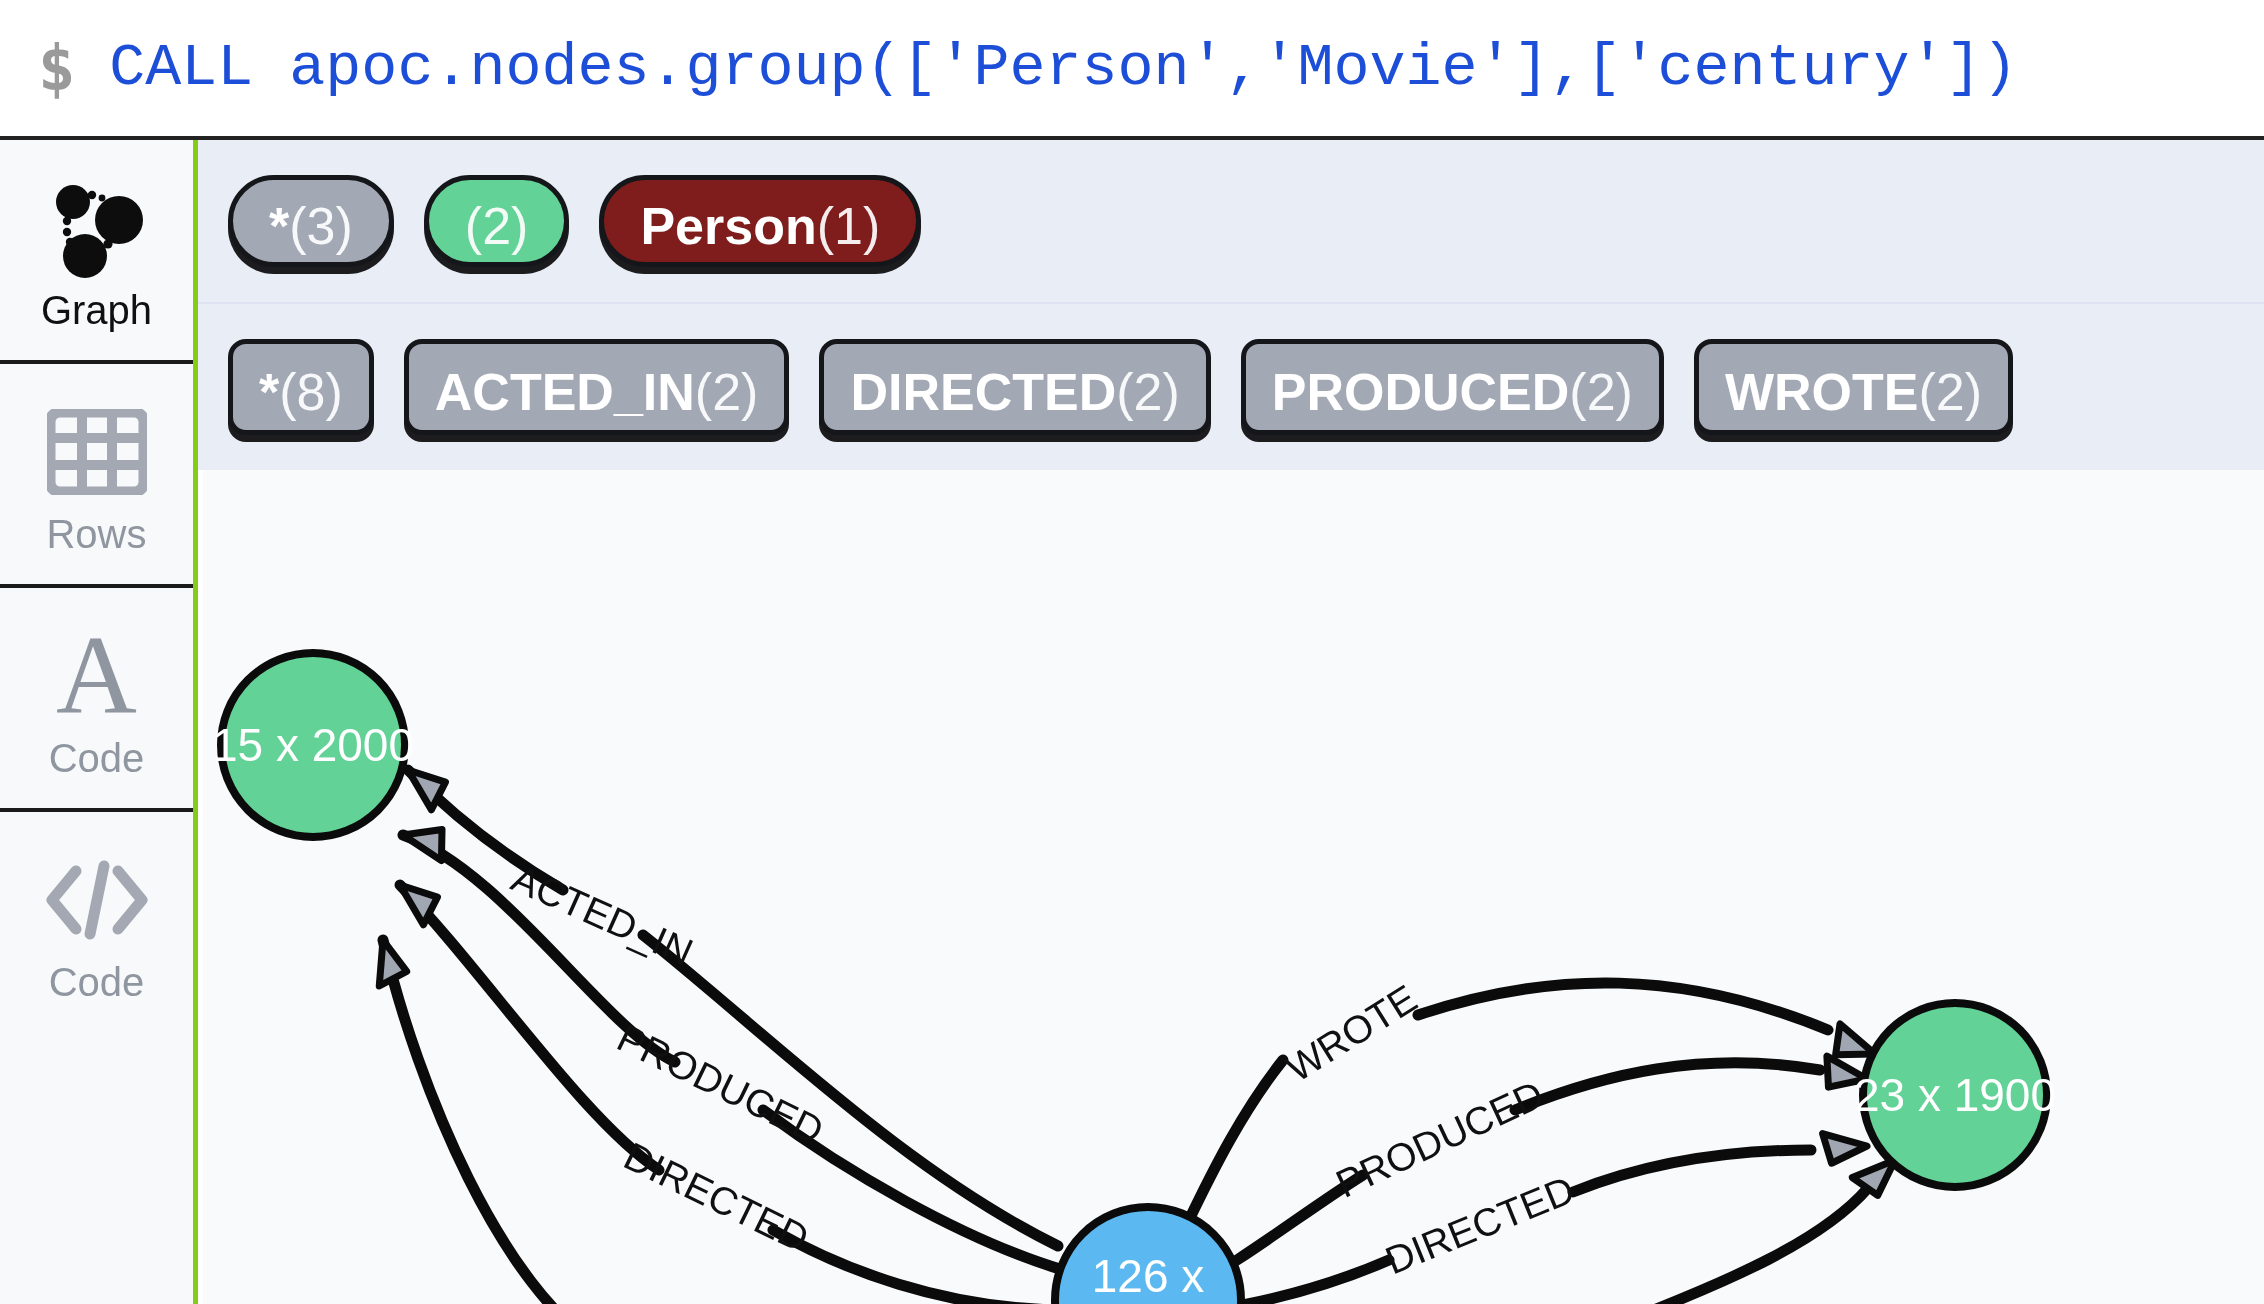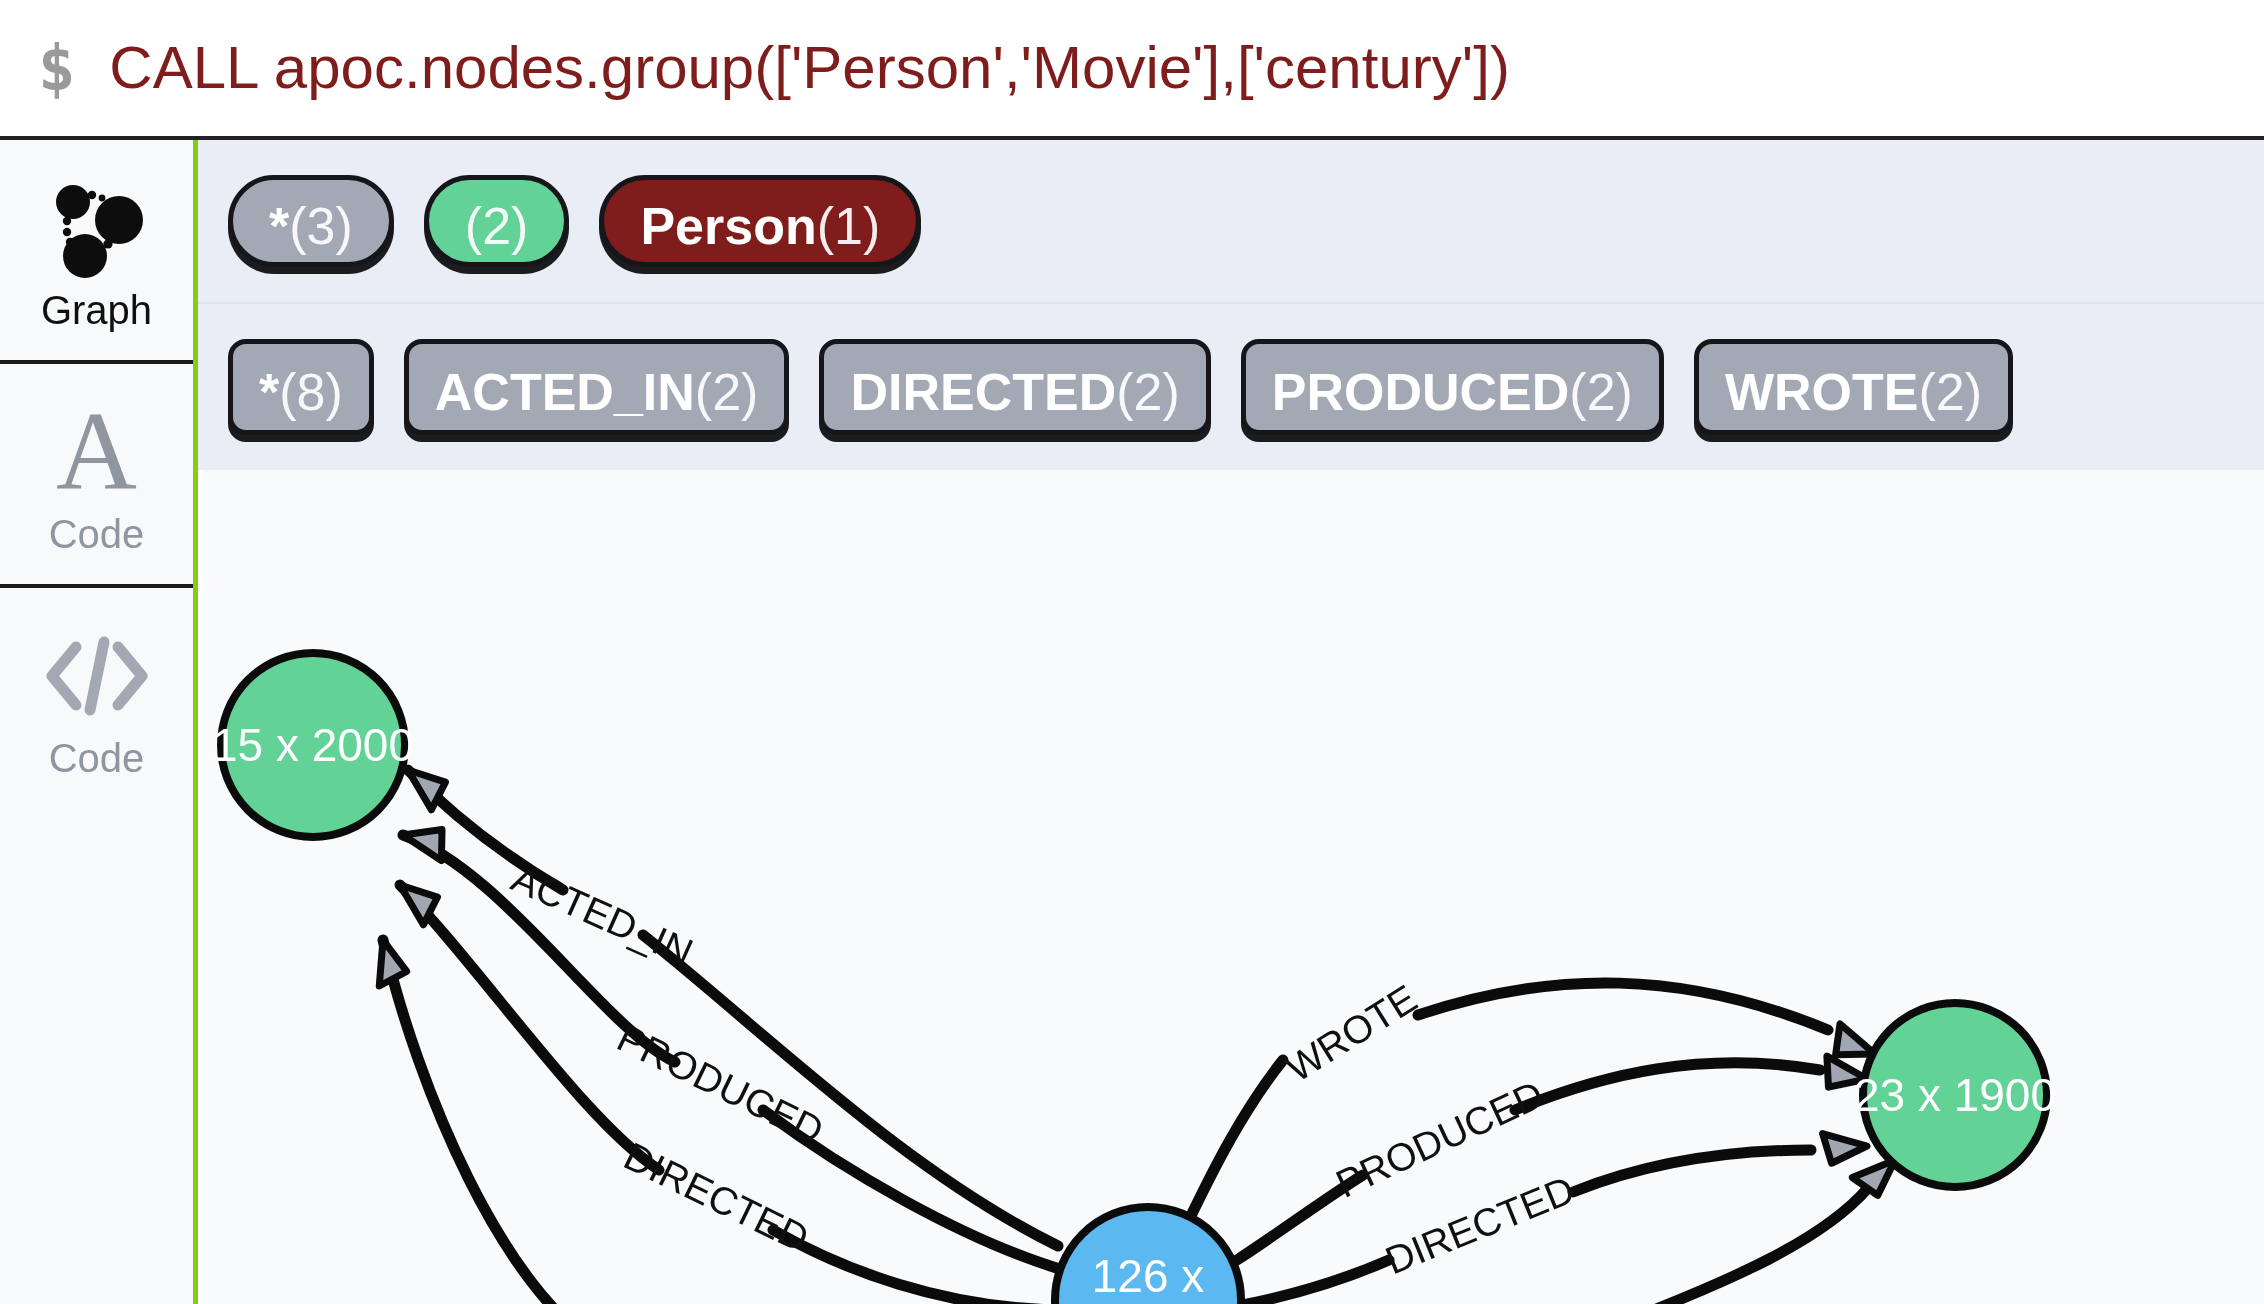--- a/index.html
+++ b/index.html
@@ -15,22 +15,22 @@
     background:#ffffff;box-sizing:border-box;
     border-bottom:4px solid #222222;
     display:flex;align-items:center;padding-left:38px;
   }
   .query-prompt{
     font-family:"DejaVu Sans Mono","Liberation Mono",monospace;
     font-size:62px;color:#9a9a9a;font-weight:700;line-height:1;
     margin-right:34px;
   }
   .query-text{
-    font-family:Liberation Sans, sans-serif;
-    font-size:60px;color:#7f1d1d;line-height:1;white-space:pre;
+    font-family:Liberation Mono, monospace;
+    font-size:60px;color:#1d4ed8;line-height:1;white-space:pre;
   }
 
   
   .sidebar{
     position:absolute;left:0;top:140px;width:198px;height:1248px;
     background:#f7f9fb;box-sizing:border-box;
     border-right:5px solid #84cc16;
   }
   .side-item{
     position:relative;width:100%;height:auto;box-sizing:border-box;
@@ -127,20 +127,32 @@
           <circle cx="22" cy="45" r="4.2" fill="#0d0d0d"></circle>
           <circle cx="22" cy="56" r="4.2" fill="#0d0d0d"></circle>
           <circle cx="25" cy="66" r="4.2" fill="#0d0d0d"></circle>
           <circle cx="63" cy="68" r="4.6" fill="#0d0d0d"></circle>
           <circle cx="56" cy="76" r="3.6" fill="#0d0d0d"></circle>
         </svg>
       </span>
       <span class="side-label">Graph</span>
     </div>
 
+    <div class="side-item">
+      <span class="side-icon">
+        <svg width="100" height="86" viewBox="0 0 100 86">
+          <rect x="3" y="3" width="94" height="80" rx="10" ry="10" fill="none" stroke="#a3a8b2" stroke-width="11"></rect>
+          <line x1="3" y1="29" x2="97" y2="29" stroke="#a3a8b2" stroke-width="10"></line>
+          <line x1="3" y1="56" x2="97" y2="56" stroke="#a3a8b2" stroke-width="10"></line>
+          <line x1="35" y1="3" x2="35" y2="83" stroke="#a3a8b2" stroke-width="10"></line>
+          <line x1="65" y1="3" x2="65" y2="83" stroke="#a3a8b2" stroke-width="10"></line>
+        </svg>
+      </span>
+      <span class="side-label">Rows</span>
+    </div>
 
     <div class="side-item">
       <span class="side-icon">
         <span class="serif-a">A</span>
       </span>
       <span class="side-label">Code</span>
     </div>
 
     <div class="side-item">
       <span class="side-icon">

